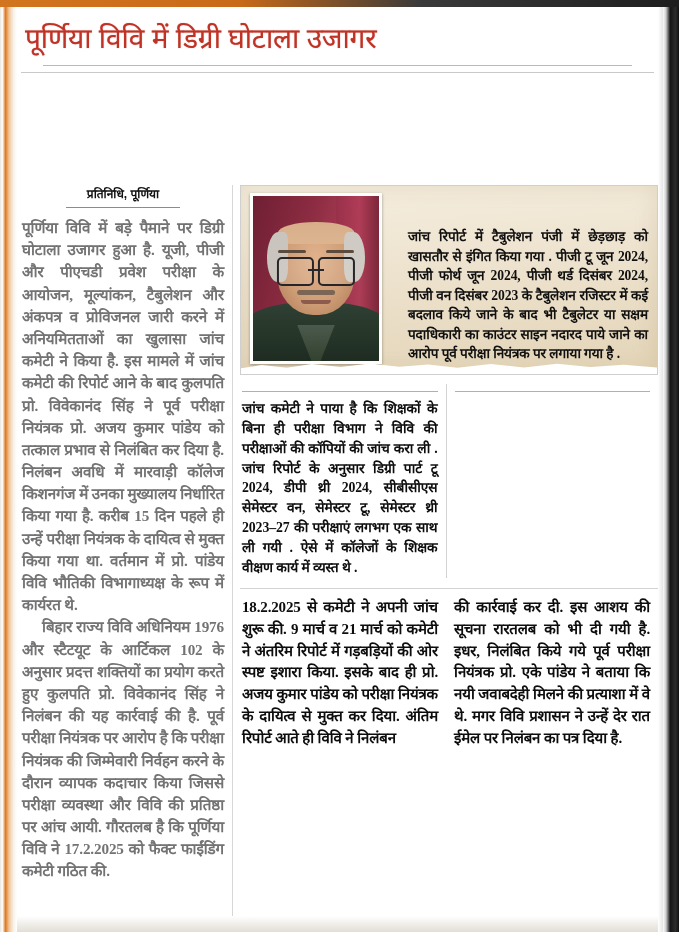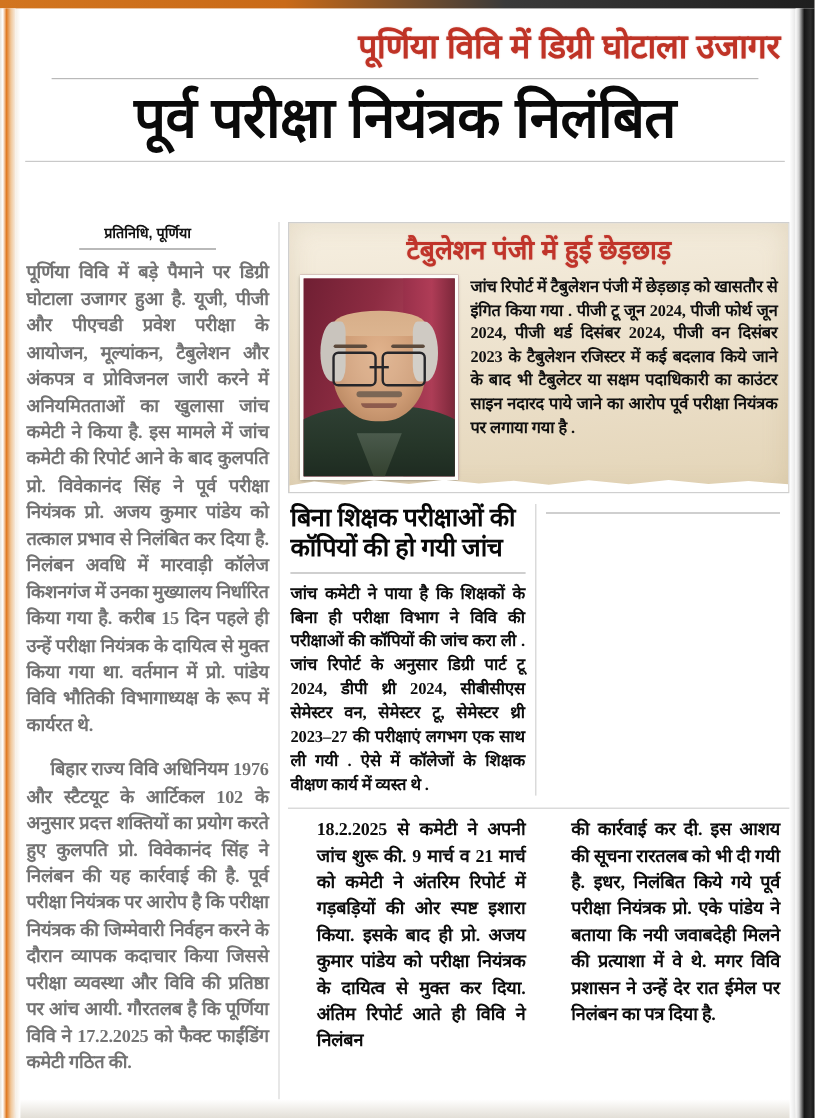--- a/index.html
+++ b/index.html
@@ -48,24 +48,24 @@
     z-index:38;
   }
 
   .sheet{
     position:absolute;left:17px;right:21px;top:7px;bottom:0;
     background:#fff;
   }
 
   
   .kicker{
-    text-align:right;
+    text-align:left;
     color:#bf3326;
     font-family:"Liberation Sans","DejaVu Sans",sans-serif;
-    font-weight:700;
+    font-weight:400;
     font-size:28px;
     line-height:1.12;
     letter-spacing:-.2px;
     padding:16px 8px 2px;
     text-shadow:0 0 1px rgba(191,51,38,.55);
   }
   .kicker-rule{
     height:1px;background:#b9b9b9;margin:9px 26px 0 26px;
   }
   .headline{
@@ -113,21 +113,21 @@
     margin:0;
     font-size:15.2px;
     line-height:1.46;
     color:#737373;
     text-align:justify;
     text-justify:inter-word;
     font-family:"Liberation Serif","DejaVu Serif",serif;
     font-weight:600;
     letter-spacing:-.15px;
   }
-  p.body + p.body{text-indent:20px;margin-top:15px;}
+  p.body + p.body{text-indent:20px;margin-top:0;}
   p.body b{font-weight:800;}
 
   
   .photobox{
     position:relative;
     border:1px solid #cfcfcf;
     background:
       linear-gradient(175deg,#f6efe1 0%,#efe5d2 35%,#e9dcc4 70%,#e3d4b6 100%);
     padding:7px 9px 10px 9px;
     box-sizing:border-box;
@@ -143,21 +143,21 @@
   .box-title{
     text-align:center;
     color:#c0342a;
     font-family:"Liberation Sans","DejaVu Sans",sans-serif;
     font-weight:700;
     font-size:22px;
     line-height:1.1;
     padding:4px 0 8px;
     text-shadow:0 0 1px rgba(192,52,42,.5);
   }
-  .box-body{display:flex;gap:10px;align-items:flex-start;}
+  .box-body{display:flex;gap:26px;align-items:flex-end;}
   .photo{
     width:126px;height:165px;flex:none;
     border:3px solid #fdfdfb;
     box-shadow:0 1px 3px rgba(0,0,0,.35);
     position:relative;overflow:hidden;
     background:#7b2239;
   }
   .ph-bg{position:absolute;inset:0;
     background:linear-gradient(105deg,#6f1f33 0%,#8d2c42 38%,#a23a52 58%,#5c5348 80%,#4a4a42 100%);}
   .ph-curtain{position:absolute;right:0;top:0;bottom:0;width:34%;
@@ -218,21 +218,21 @@
   }
   .subhead-rule{height:1px;background:#b0b0b0;margin:7px 0 7px 0;}
   p.sub{
     margin:0;font-size:13.8px;line-height:1.44;color:#0d0d0d;
     text-align:justify;font-weight:600;letter-spacing:-.1px;
     font-family:"Liberation Serif","DejaVu Serif",serif;
   }
 
   
   .botrow{display:flex;flex:1;margin-top:10px;border-top:1px solid #d2d2d2;padding-top:8px;}
-  .botcol{flex:1;min-width:0;padding:0 8px;box-sizing:border-box;margin-left:22px;}
+  .botcol{flex:1;min-width:0;padding:0 8px;box-sizing:border-box;}
   .botcol.first{padding-left:2px;}
   p.bot{
     margin:0;font-size:15px;line-height:1.46;color:#0d0d0d;
     text-align:justify;font-weight:600;letter-spacing:-.15px;
     font-family:"Liberation Serif","DejaVu Serif",serif;
   }
 </style>
 </head>
 <body>
 
@@ -242,36 +242,34 @@
   <div class="edge-left"></div>
   <div class="edge-left2"></div>
   <div class="edge-right"></div>
   <div class="edge-right2"></div>
   <div class="edge-bottom"></div>
 
   <div class="sheet">
 
     <div class="kicker">पूर्णिया विवि में डिग्री घोटाला उजागर</div>
     <div class="kicker-rule"></div>
-    <div class="headline">पूर्व परीक्षा नियंत्रक निलंबित</div>
     <div class="masthead-rule"></div>
 
     <div class="content">
 
       <div class="col1">
         <div class="byline">प्रतिनिधि, पूर्णिया</div>
         <div class="byline-rule"></div>
         <p class="body"><b>पूर्णिया</b><span> विवि में बड़े पैमाने पर डिग्री घोटाला उजागर हुआ है. यूजी, पीजी और पीएचडी प्रवेश परीक्षा के आयोजन, मूल्यांकन, टैबुलेशन और अंकपत्र व प्रोविजनल जारी करने में अनियमितताओं का खुलासा जांच कमेटी ने किया है. इस मामले में जांच कमेटी की रिपोर्ट आने के बाद कुलपति प्रो. विवेकानंद सिंह ने पूर्व परीक्षा नियंत्रक प्रो. अजय कुमार पांडेय को तत्काल प्रभाव से निलंबित कर दिया है. निलंबन अवधि में मारवाड़ी कॉलेज किशनगंज में उनका मुख्यालय निर्धारित किया गया है. करीब 15 दिन पहले ही उन्हें परीक्षा नियंत्रक के दायित्व से मुक्त किया गया था. वर्तमान में प्रो. पांडेय विवि भौतिकी विभागाध्यक्ष के रूप में कार्यरत थे.</span></p>
         <p class="body">बिहार राज्य विवि अधिनियम 1976 और स्टैटयूट के आर्टिकल 102 के अनुसार प्रदत्त शक्तियों का प्रयोग करते हुए कुलपति प्रो. विवेकानंद सिंह ने निलंबन की यह कार्रवाई की है. पूर्व परीक्षा नियंत्रक पर आरोप है कि परीक्षा नियंत्रक की जिम्मेवारी निर्वहन करने के दौरान व्यापक कदाचार किया जिससे परीक्षा व्यवस्था और विवि की प्रतिष्ठा पर आंच आयी. गौरतलब है कि पूर्णिया विवि ने 17.2.2025 को फैक्ट फाईंडिंग कमेटी गठित की.</p>
       </div>
 
       <div class="rightzone">
 
         <div class="photobox">
-          <div class="box-title">टैबुलेशन पंजी में हुई छेड़छाड़</div>
           <div class="box-body">
             <div class="photo">
               <div class="ph-bg"></div>
               <div class="ph-curtain"></div>
               <div class="ph-shoulders"></div>
               <div class="ph-neck"></div>
               <div class="ph-collar"></div>
               <div class="ph-face"></div>
               <div class="ph-fore"></div>
               <div class="ph-hairL"></div>
@@ -285,21 +283,20 @@
               <div class="ph-bridge"></div>
               <div class="ph-mous"></div>
               <div class="ph-mouth"></div>
             </div>
             <div class="caption"><span>जांच रिपोर्ट में टैबुलेशन पंजी में छेड़छाड़ को खासतौर से इंगित किया गया . पीजी टू जून 2024, पीजी फोर्थ जून 2024, पीजी थर्ड दिसंबर 2024, पीजी वन दिसंबर 2023 के टैबुलेशन रजिस्टर में कई बदलाव किये जाने के बाद भी टैबुलेटर या सक्षम पदाधिकारी का काउंटर साइन नदारद पाये जाने का आरोप </span><span class="last">पूर्व परीक्षा नियंत्रक पर लगाया गया है .</span></div>
           </div>
         </div>
 
         <div class="subrow">
           <div class="subcol first">
-            <div class="subhead">बिना शिक्षक परीक्षाओं की कॉपियों की हो गयी जांच</div>
             <div class="subhead-rule"></div>
             <p class="sub">जांच कमेटी ने पाया है कि शिक्षकों के बिना ही परीक्षा विभाग ने विवि की परीक्षाओं की कॉपियों की जांच करा ली . जांच रिपोर्ट के अनुसार डिग्री पार्ट टू 2024, डीपी थ्री 2024, सीबीसीएस सेमेस्टर वन, सेमेस्टर टू, सेमेस्टर थ्री 2023–27 की परीक्षाएं लगभग एक साथ ली गयी . ऐसे में कॉलेजों के शिक्षक वीक्षण कार्य में व्यस्त थे .</p>
           </div>
           <div class="subcol">
             <div class="subhead-rule"></div>
           </div>
         </div>
 
         <div class="botrow">
           <div class="botcol first">

